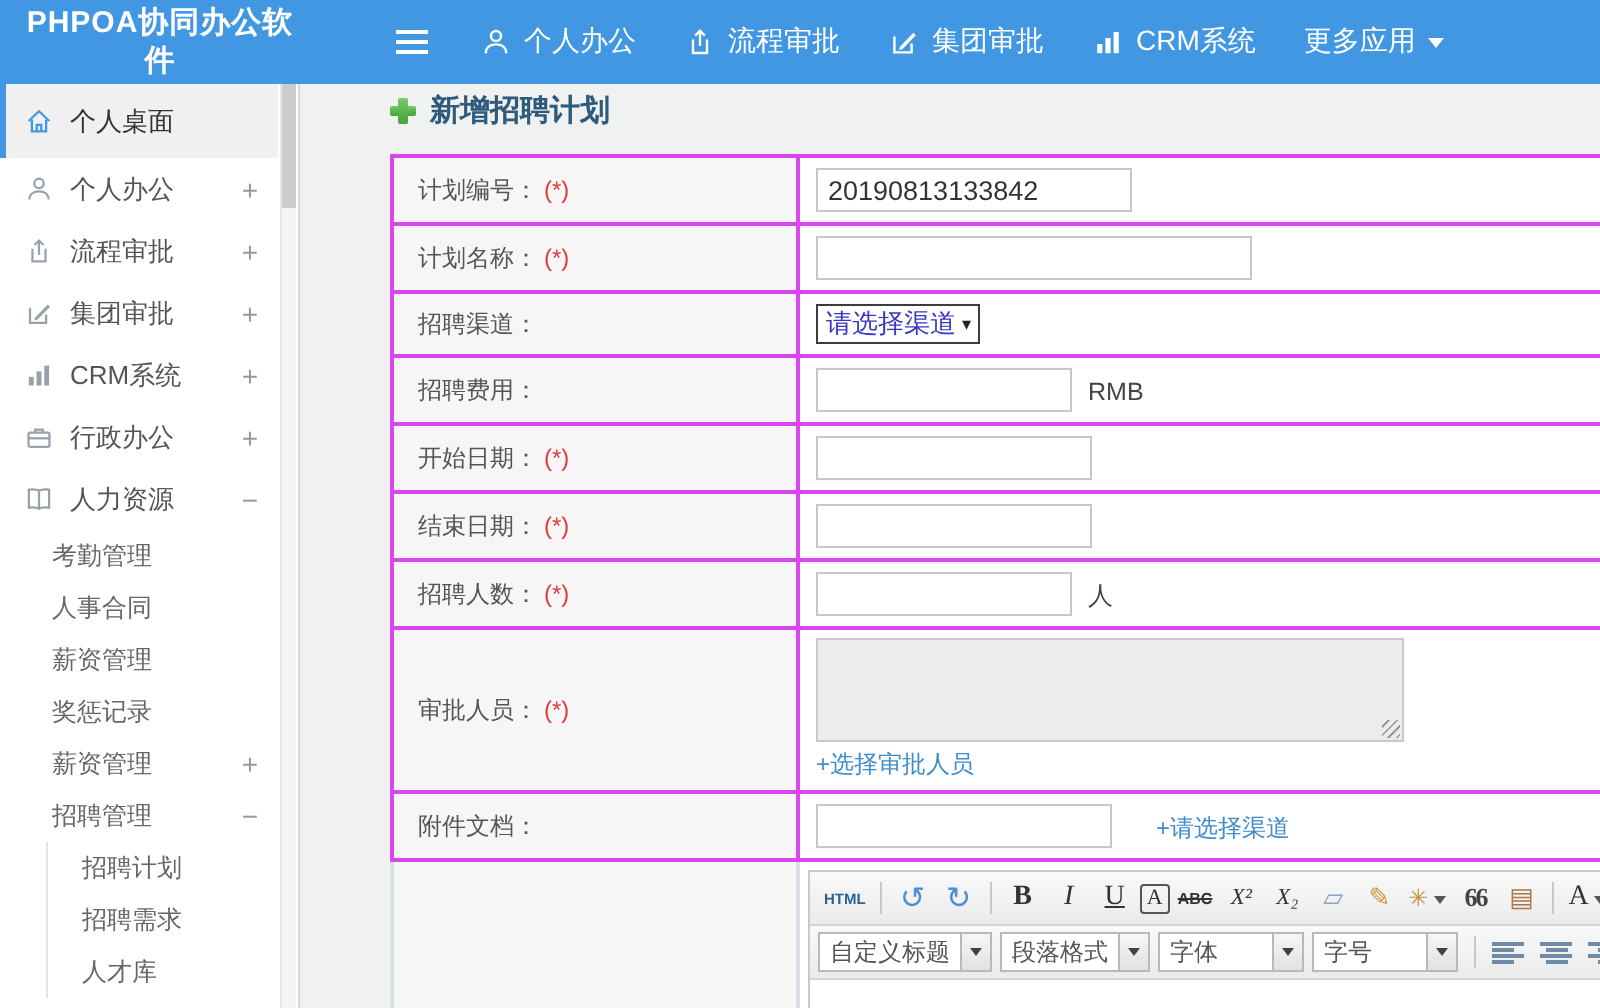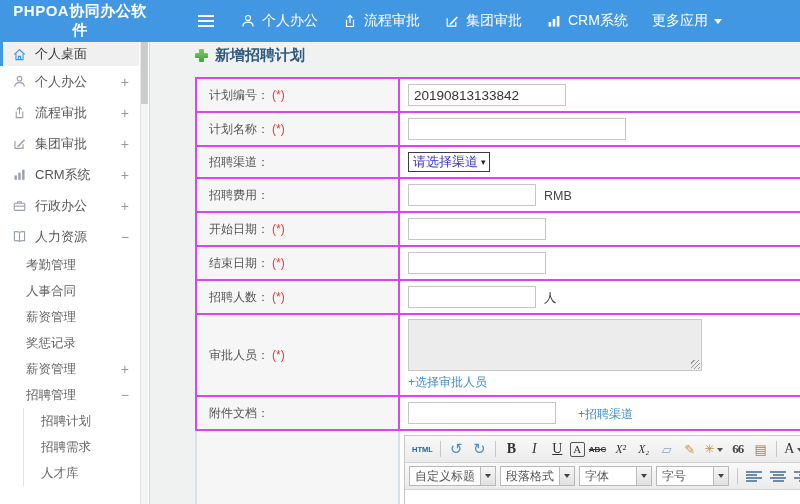--- a/index.html
+++ b/index.html
@@ -27,21 +27,21 @@
   .sidebar {
     position:absolute; top:42px; left:0; bottom:0; width:150px;
     background:#fff; border-right:1px solid #d8d8d8;
   }
   .side-scroll { position:absolute; top:0; right:1px; bottom:0; width:8px;
     background:#f4f4f4; border-left:1px solid #e6e6e6; }
   .side-thumb { position:absolute; top:0; left:0; width:7px; height:62px; background:#cccccc; }
   .side-items { position:absolute; top:0; left:0; right:10px; }
   .side-item { display:flex; align-items:center; height:31px; padding:0 0 0 12px;
     font-size:13px; color:#555; cursor:pointer; }
-  .side-item.active { height:24px; background:#f0f0f0; border-left:3px solid #4297e3;
+  .side-item.active { height:37px; background:#f0f0f0; border-left:3px solid #4297e3;
     padding-left:9px; color:#333; }
   .side-item.active .sicon svg { stroke:#4297e3; }
   .sicon { display:inline-flex; width:15px; height:15px; margin-right:8px; }
   .sicon svg { width:15px; height:15px; stroke:#98a1ab; fill:none; stroke-width:1.2; }
   .sicon svg .fill { fill:#98a1ab; stroke:none; }
   .expander { margin-left:auto; margin-right:10px; color:#999; font-size:14px; font-weight:400; }
   .side-item.lvl2 { height:26px; padding-left:26px; font-size:12.5px; color:#666; }
   .side-item.lvl3 { height:26px; margin-left:23px; border-left:1px solid #e3e3e3;
     padding-left:17px; font-size:12.5px; color:#666; }
   
@@ -335,21 +335,21 @@
       <td class="val" style="padding:4px 8px;">
         <div class="ta-wrap">
               <textarea class="appr" style=""></textarea>
             </div>
         <a class="cell-link">+选择审批人员</a>
       </td>
     </tr>
     <tr>
       <td class="lbl"><span>附件文档：</span><em class="req"></em></td>
       <td class="val">
-        <input class="ipt w148" value="" style=""><a class="cell-link inline">+招聘渠道</a>
+        <input class="ipt w148" value="" style=""><a class="cell-link inline">+请选择渠道</a>
       </td>
     </tr>
     <tr class="editor-row">
       <td class="lbl"></td>
       <td class="val editor-cell">
         <div class="editor">
           <div class="tb" id="tb1">
                 <span class="tb-btn s-html">HTML</span>
                 <span class="tb-sep"></span>
                 <span class="tb-btn s-blue">↺</span>

